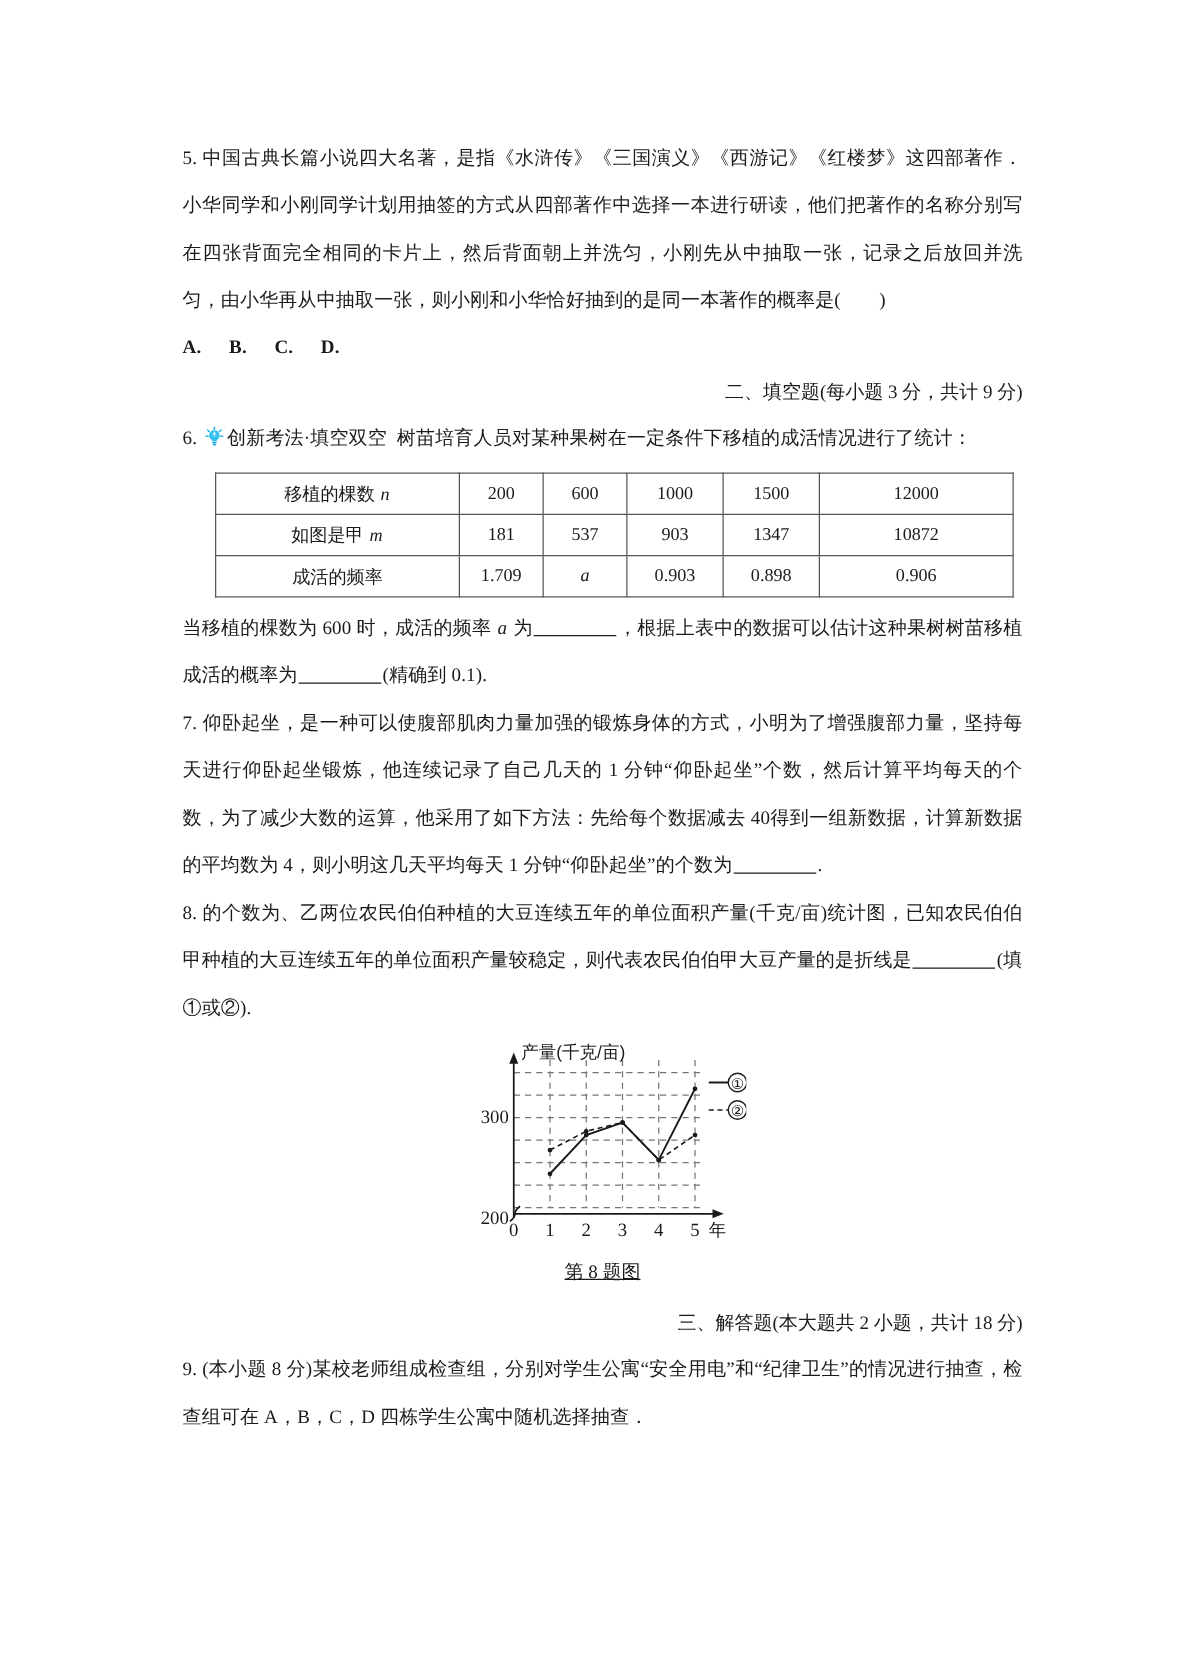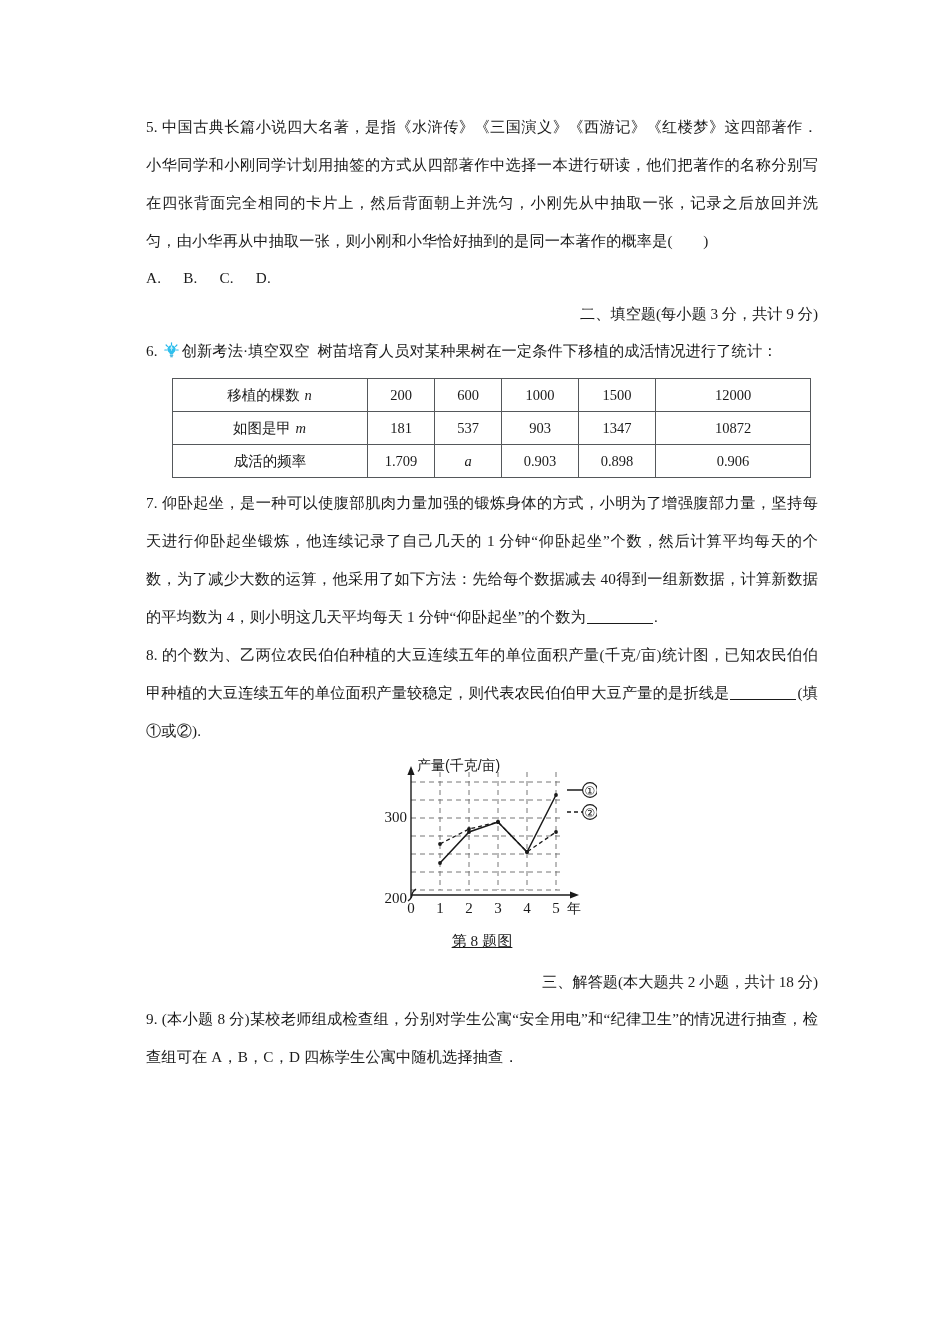--- a/index.html
+++ b/index.html
@@ -52,20 +52,21 @@
     width: 66px;
     height: 14px;
     vertical-align: -2px;
     margin: 0 1px;
   }
   .opts {
     font-size: 15.2px;
     line-height: 36px;
     letter-spacing: 0.2px;
     margin: 0;
+    font-weight: bold;
   }
   .opts span { margin-right: 22px; }
   .section-head {
     font-size: 15.2px;
     line-height: 36px;
     margin: 0;
     text-align: right;
   }
 
   
@@ -178,20 +179,23 @@
               <td class="c1">1.709</td>
               <td class="c2 em-it">a</td>
               <td class="c3">0.903</td>
               <td class="c4">0.898</td>
               <td class="c5">0.906</td>
             </tr>
           </tbody>
         </table>
       </div>
 
+      <p class="para">
+        <span>当移植的棵数为 600 时，成活的频率 </span><span class="em-it">a</span><span> 为</span><span class="blank-line"></span><span>，根据上表中的数据可以估计这种果树</span><span>树苗移植成活的概率为</span><span class="blank-line"></span><span>(精确到 0.1).</span>
+      </p>
     </div>
 
     <div>
       <p class="para">
         <span class="qnum">7.</span>
         <span>仰卧起坐，是一种可以使腹部肌肉力量加强的锻炼身体的方式，小明为了增强腹部力</span><span>量，坚持每天进行仰卧起坐锻炼，他连续记录了自己几天的 1 分钟“仰卧起坐”个数，然</span><span>后计算平均每天的个数，为了减少大数的运算，他采用了如下方法：先给每个数据减去 40</span><span>得到一组新数据，计算新数据的平均数为 4，则小明这几天平均每天 1 分钟“仰卧起坐”</span><span>的个数为</span><span class="blank-line"></span><span>.</span>
       </p>
     </div>
 
     <div>

